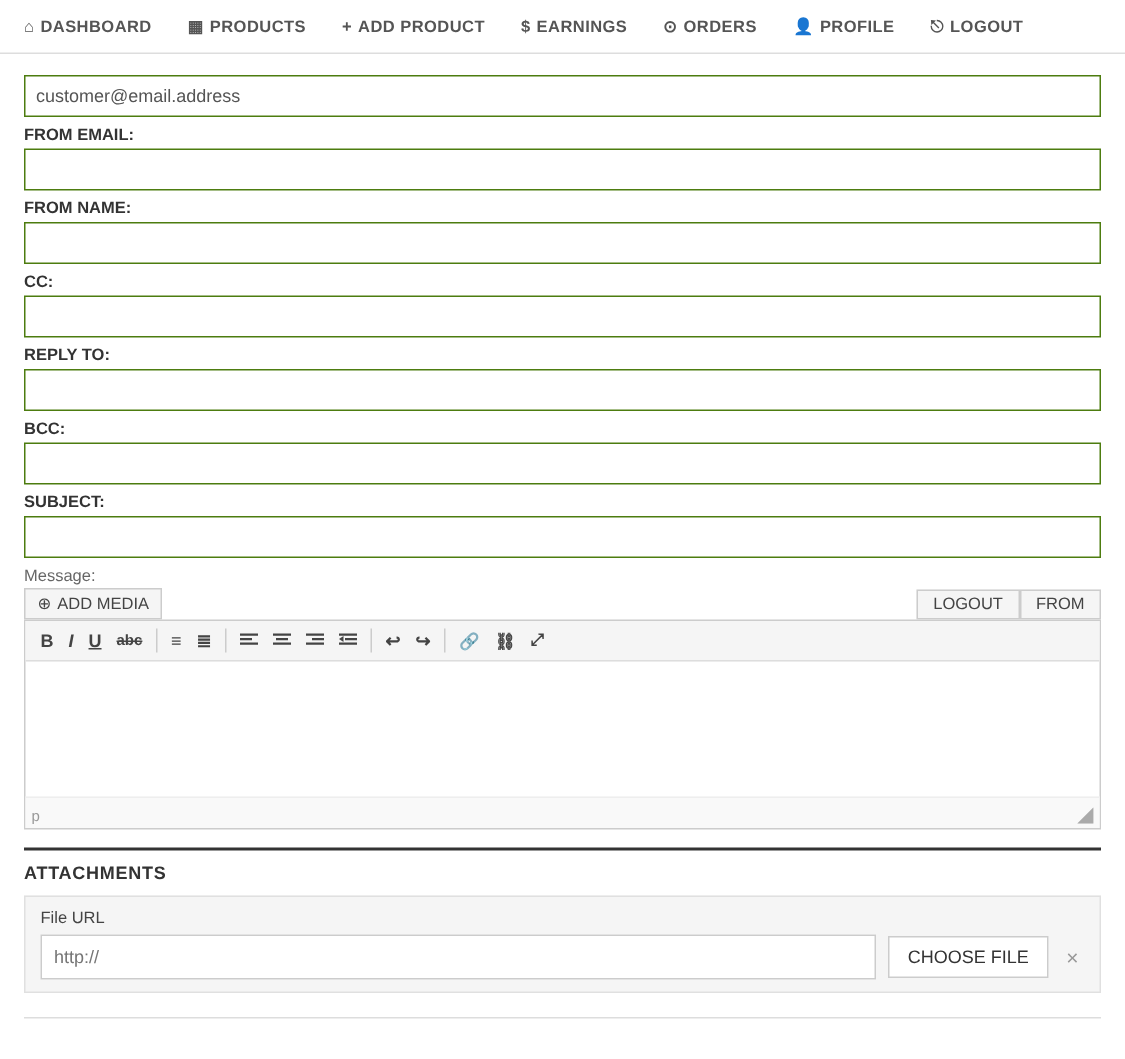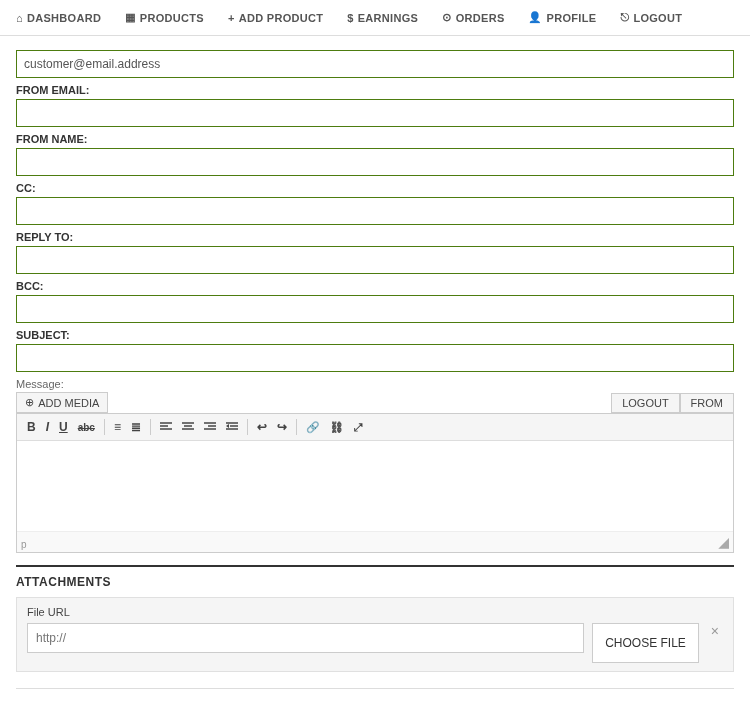--- a/index.html
+++ b/index.html
@@ -100,31 +100,31 @@
     .attachments-inner {
       background: #f5f5f5;
       border: 1px solid #e0e0e0;
       padding: 8px 10px;
     }
     .file-url-label {
       font-size: 11px; color: #444;
       margin-bottom: 5px; display: block;
     }
     .file-row {
-      display: flex; align-items: flex-start; gap: 8px;
+      display: flex; align-items: center; gap: 8px;
     }
     .file-url-input {
       flex: 1; border: 1px solid #ccc;
       padding: 5px 8px; font-size: 12px;
       height: 30px; outline: none; color: #888;
     }
     .choose-file-btn {
       border: 1px solid #ccc; background: #fff;
       padding: 5px 12px; font-size: 12px;
-      cursor: pointer; color: #333; height: 40px;
+      cursor: pointer; color: #333; height: 28px;
       white-space: nowrap;
     }
     .file-remove {
       font-size: 14px; color: #999; cursor: pointer;
       padding: 0 4px;
     }
 
     
     .send-btn-wrapper {
       margin-top: 16px;

